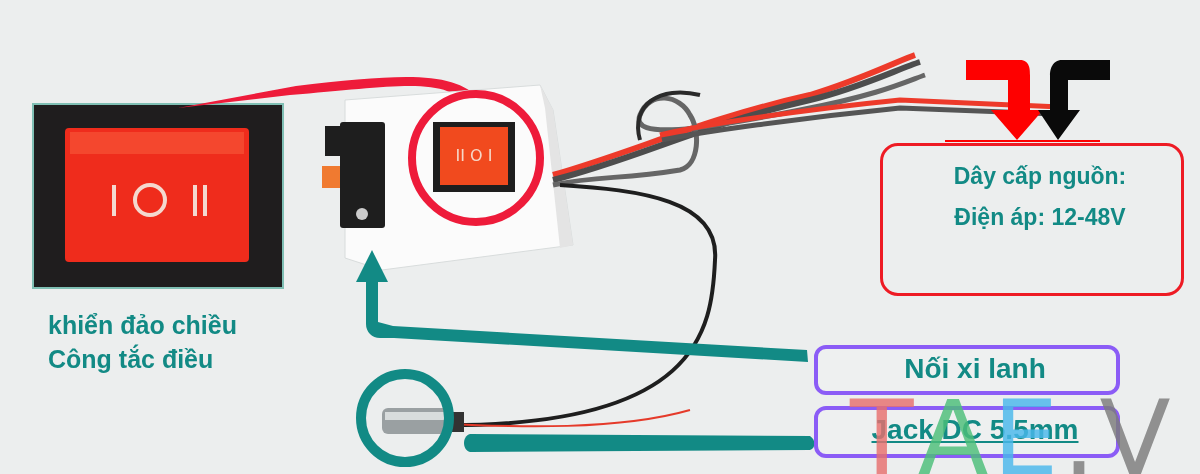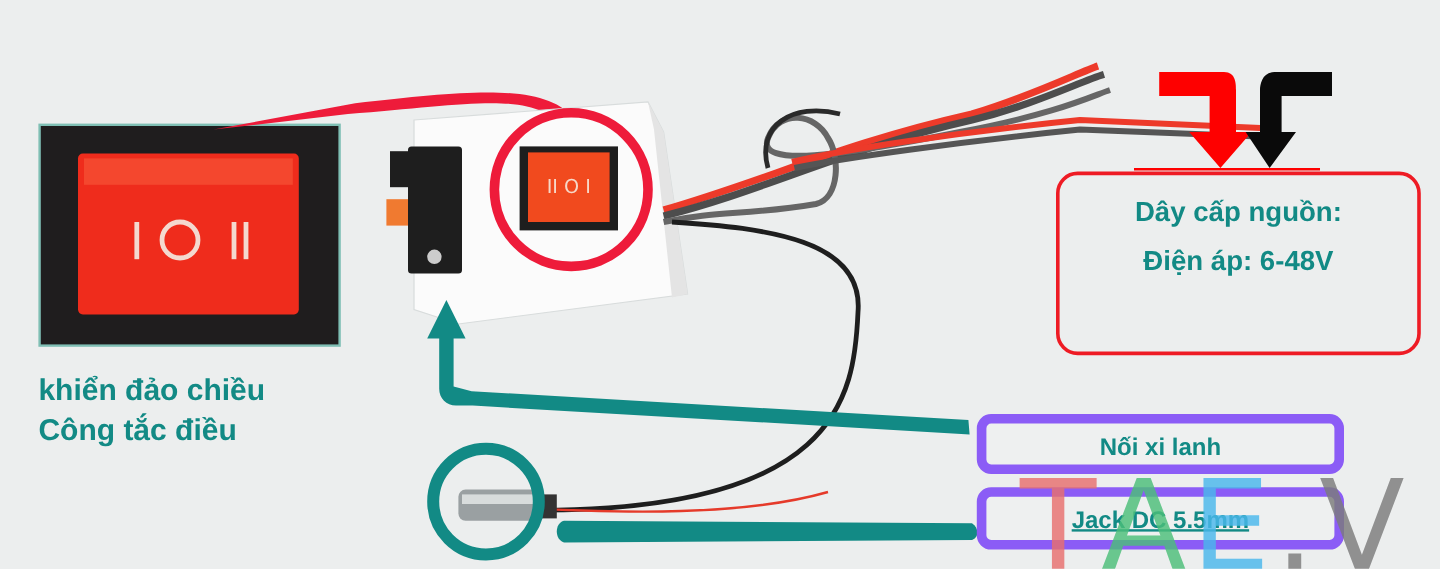--- a/index.html
+++ b/index.html
@@ -1,24 +1,24 @@
 <!DOCTYPE html>
 <html><head>
 <meta charset="utf-8">
 <style>
   html, body { margin: 0; padding: 0; }
   body { width: 1200px; height: 474px; background: #eceeee; position: relative; overflow: hidden; font-family: "Liberation Sans", sans-serif; }
   .abs { position: absolute; }
   svg.layer { position: absolute; left: 0; top: 0; }
-  .teal-text { color: #128a85; font-weight: bold; }
+  .teal-text { color: #128a85; font-weight: bold; padding-left: 16px; }
   .caption { left: 32px; top: 308px; font-size: 25px; line-height: 34px; }
   .info-box { left: 880px; top: 143px; width: 304px; height: 153px; border: 3px solid #ee1b24; border-radius: 18px; box-sizing: border-box; text-align: center; }
   .info-box div { font-size: 23px; line-height: 41px; }
   .info-box div:first-child { margin-top: 10px; }
-  .label-box { border: 8px solid #8b5cf6; border-radius: 12px; box-sizing: border-box; text-align: center; font-size: 20px; line-height: 40px; background: #eef0f0; }
+  .label-box { border: 4px solid #8b5cf6; border-radius: 12px; box-sizing: border-box; text-align: center; font-size: 28px; line-height: 40px; background: #eef0f0; }
   .lb1 { left: 814px; top: 345px; width: 306px; height: 50px; }
   .lb2 { left: 814px; top: 406px; width: 306px; height: 52px; text-decoration: underline; }
   .watermark { left: 850px; top: 388px; font-size: 104px; font-weight: normal; letter-spacing: 4px; line-height: 100px; font-family: "DejaVu Sans", sans-serif; opacity: .82; }
   .watermark span { display: inline-block; }
 </style>
 </head>
 <body>
 
 <svg class="layer" width="1200" height="474" viewBox="0 0 1200 474">
 
@@ -78,21 +78,21 @@
   </g>
 </svg>
 
 <div class="abs caption teal-text">
   <div>khiển đảo chiều</div>
   <div>Công tắc điều</div>
 </div>
 
 <div class="abs info-box teal-text">
   <div>Dây cấp nguồn:</div>
-  <div>Điện áp: 6-48V</div>
+  <div>Điện áp: 12-48V</div>
 </div>
 
 <div class="abs label-box lb1 teal-text">Nối xi lanh</div>
 <div class="abs label-box lb2 teal-text">Jack DC 5.5mm</div>
 
 <div class="abs watermark">
   <span style="color:#e8706e">T</span><span style="color:#4cbf79">A</span><span style="color:#4ab8ec">E</span><span style="color:#7c7c7c">.</span><span style="color:#7c7c7c">V</span>
 </div>
 
 </body></html>

